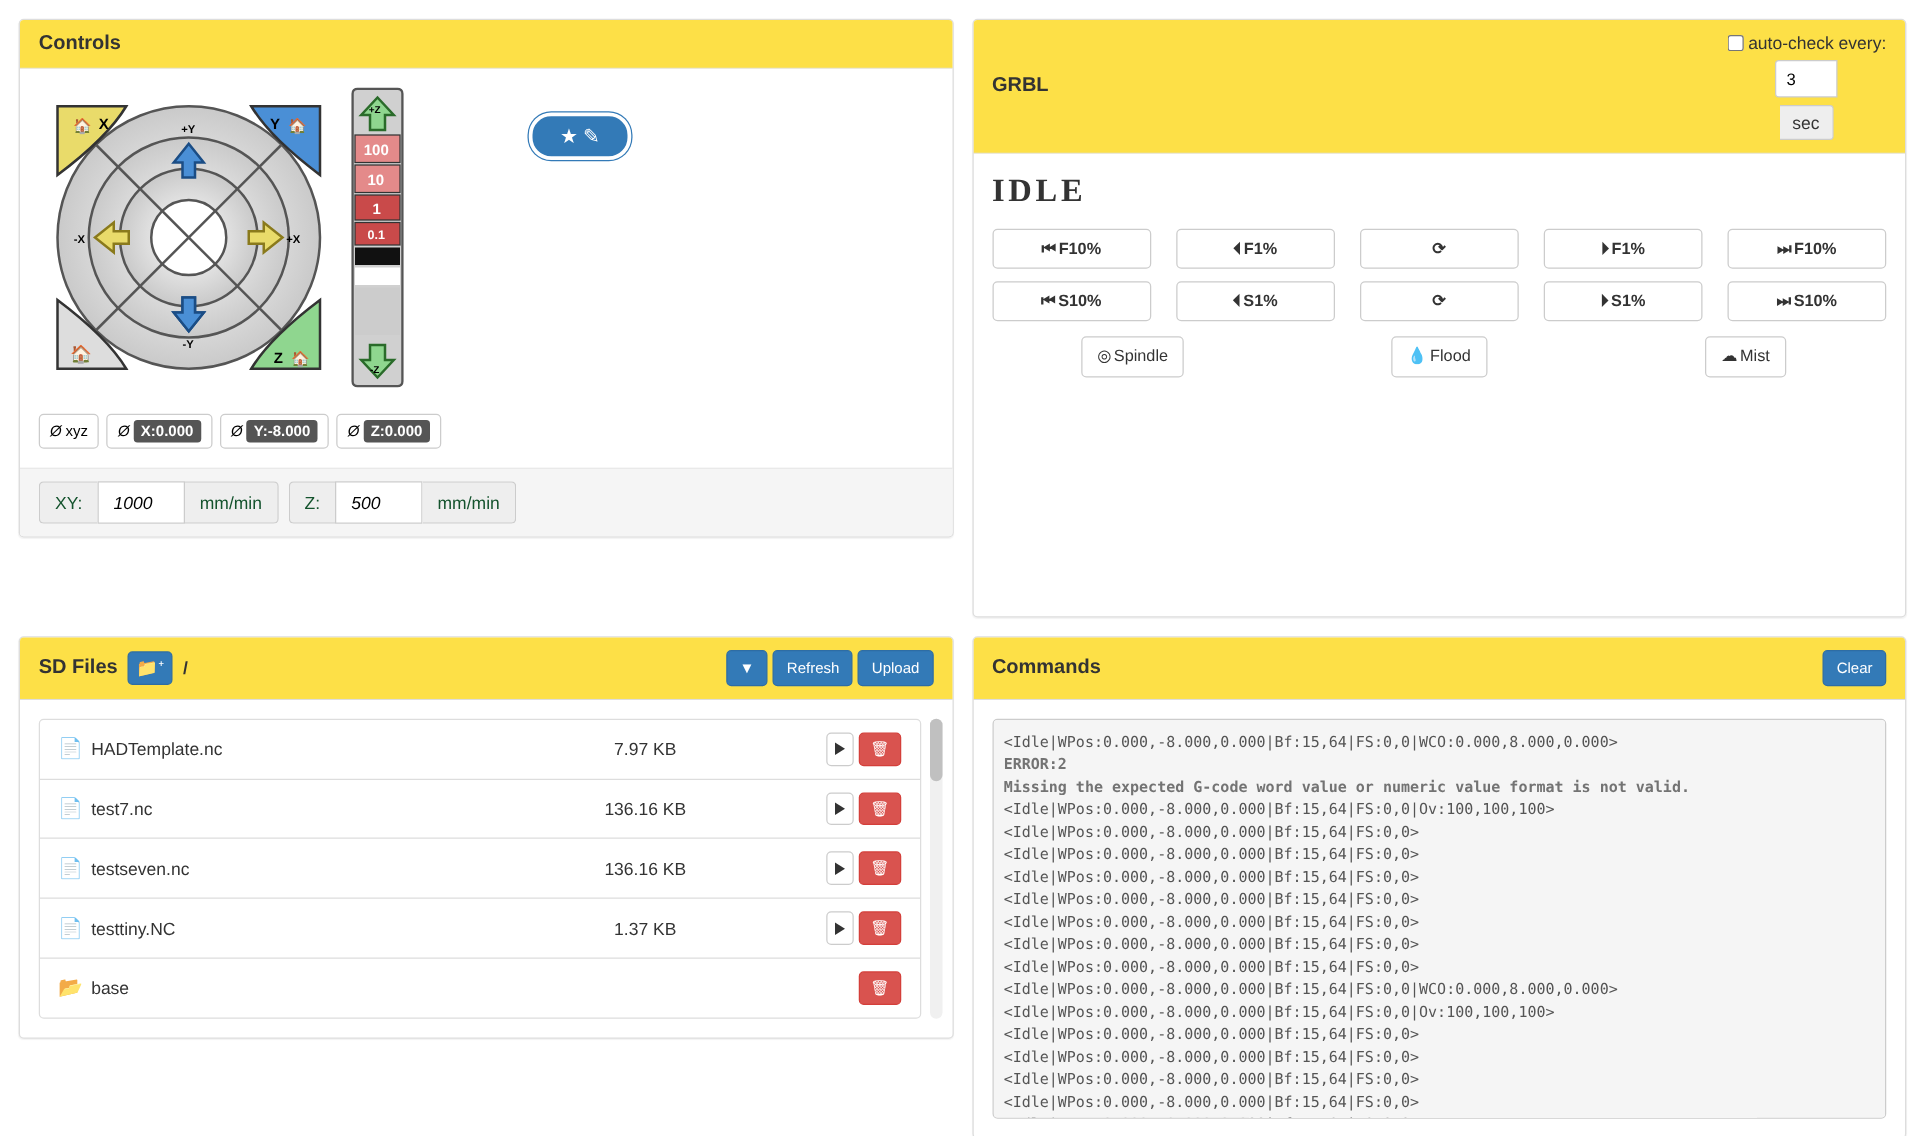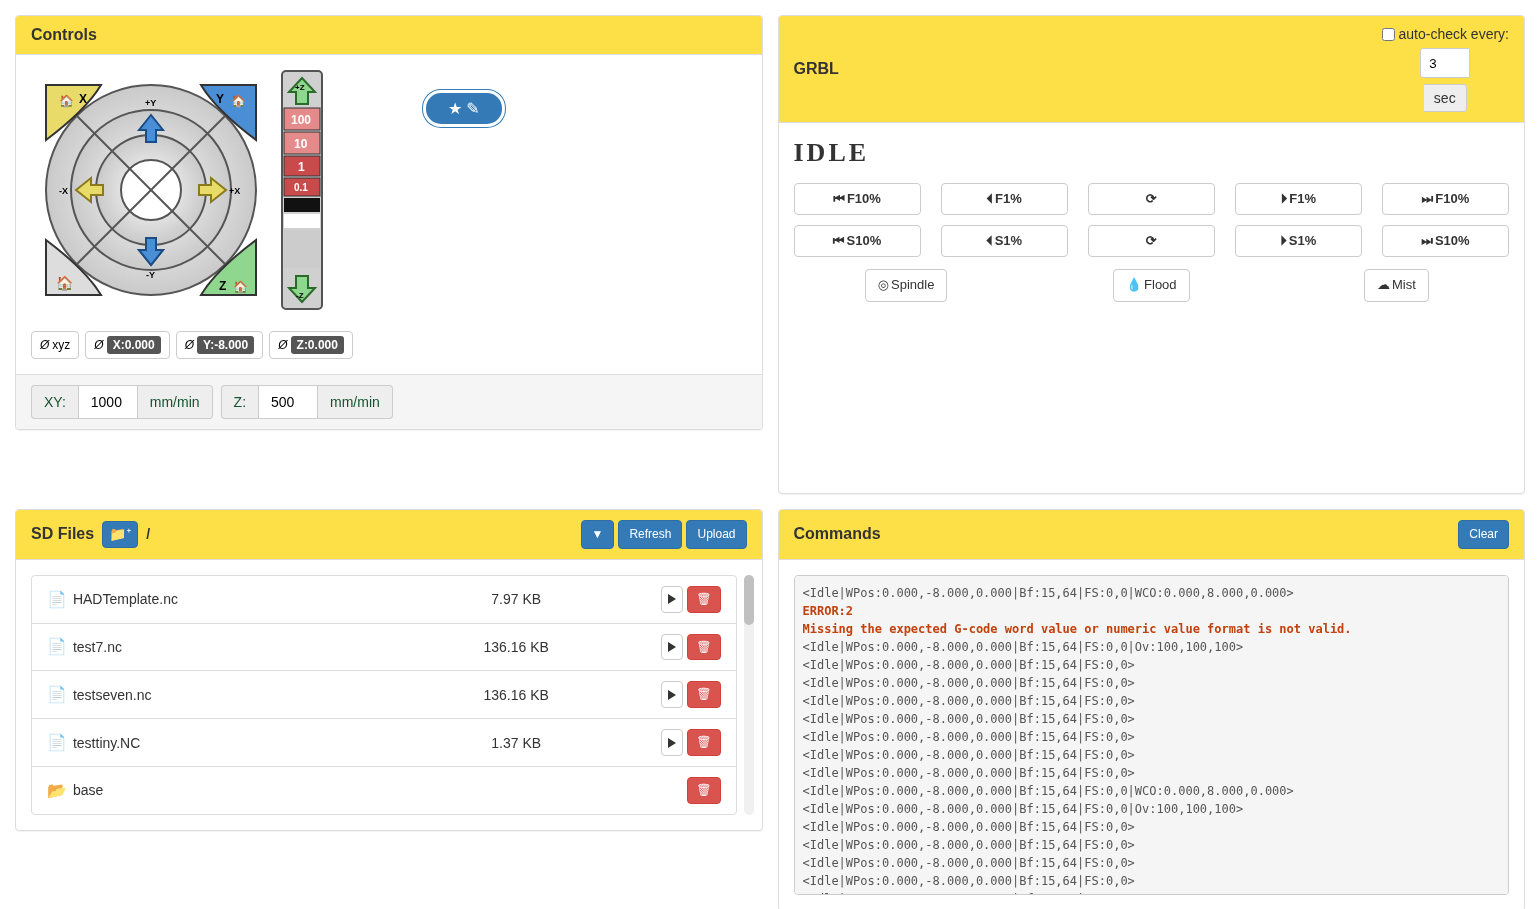--- a/index.html
+++ b/index.html
@@ -14,39 +14,39 @@
 .btn { display: inline-flex; align-items: center; justify-content: center; padding: 6px 12px; font-size: 14px; border: 1px solid #ccc; border-radius: 4px; background: #fff; cursor: pointer; line-height: 1.4; gap: 2px; }
 .btn-sm { padding: 5px 10px; font-size: 12px; }
 .btn-xs { padding: 1px 5px; font-size: 12px; }
 .btn-primary { background: #337ab7; border-color: #2e6da4; color: #fff; }
 .btn-danger { background: #d9534f; border-color: #d43f3a; color: #fff; }
 .btn-default { background: #fff; border-color: #ccc; color: #333; }
 .input-group { display: flex; align-items: stretch; }
 .input-group-addon { padding: 6px 12px; background: #eee; border: 1px solid #ccc; color: #14532d; font-size: 14px; display: flex; align-items: center; }
 .input-group-addon:first-child { border-radius: 4px 0 0 4px; border-right: 0; }
 .input-group-addon:last-child { border-radius: 0 4px 4px 0; border-left: 0; }
-.form-control { padding: 6px 12px; font-size: 14px; border: 1px solid #ccc; height: 34px; width: 60px; }
+.form-control { padding: 6px 12px; font-size: 14px; border: 1px solid #ccc; height: 34px; width: 70px; font-style: italic; }
 .label-dark { display: inline-block; padding: 2px 6px; font-size: 12px; font-weight: bold; color: #fff; background: #555; border-radius: 3px; }
 .jog-container { display: flex; gap: 10px; align-items: flex-start; }
 .jog-svg-wrap { width: 240px; height: 240px; position: relative; }
 .grbl-status { font-family: Georgia, serif; font-size: 26px; font-weight: bold; letter-spacing: 3px; text-transform: uppercase; margin-bottom: 15px; font-variant: small-caps; }
 .override-grid { display: grid; grid-template-columns: repeat(5, 1fr); gap: 10px 20px; margin-bottom: 12px; }
 .override-grid .btn { width: 100%; font-size: 13px; padding: 6px 4px; font-weight: bold; }
 .spindle-row { display: grid; grid-template-columns: repeat(3, 1fr); gap: 20px; }
 .spindle-row .btn { width: auto; margin: 0 auto; font-size: 13px; padding: 6px 12px; }
 .sd-list { list-style: none; border: 1px solid #ddd; border-radius: 4px; margin: 0; max-height: 340px; overflow-y: auto; }
 .sd-list li { display: flex; align-items: center; padding: 10px 15px; border-bottom: 1px solid #ddd; gap: 10px; }
 .sd-list li:last-child { border-bottom: none; }
 .sd-name { flex: 1.2; display: flex; align-items: center; gap: 6px; }
 .sd-size { flex: 1; color: #333; text-align: center; }
 .sd-actions { display: flex; gap: 4px; }
 .file-icon { color: #337ab7; font-size: 16px; }
 .folder-icon { color: #337ab7; font-size: 16px; }
 .cmd-output { background: #f5f5f5; border: 1px solid #ccc; border-radius: 4px; padding: 8px; font-family: Menlo, Monaco, Consolas, monospace; font-size: 12px; height: 320px; overflow-y: scroll; white-space: pre; line-height: 1.5; color: #555; }
-.cmd-output .err { color: #c2410c; font-weight: bold; }
+.cmd-output .err { color: #737373; font-weight: bold; }
 .heading-right { display: flex; align-items: center; gap: 6px; flex-direction: column; }
 .heading-right input[type=text] { width: 50px; height: 30px; padding: 4px 8px; border: 1px solid #ccc; border-radius: 3px 0 0 3px; }
 .heading-right .sec { padding: 5px 10px; background: #eee; border: 1px solid #ccc; border-left: 0; border-radius: 0 3px 3px 0; }
 .zero-row { display: flex; gap: 6px; margin-top: 18px; flex-wrap: wrap; }
 .zero-btn { display: inline-flex; align-items: center; gap: 3px; padding: 4px 8px; border: 1px solid #ccc; border-radius: 4px; background: #fff; font-size: 12px; cursor: pointer; }
 .zero-btn .zsym { font-style: italic; }
 .sd-heading-left { display: flex; align-items: center; gap: 8px; }
 .sd-heading-right { display: flex; gap: 4px; }
 .macro-btn { background: #337ab7; color: #fff; border: 3px solid #fff; box-shadow: 0 0 0 1px #337ab7; border-radius: 18px; padding: 6px 22px; font-size: 16px; display: inline-flex; gap: 4px; align-items: center; cursor: pointer; }
 svg text { font-family: Arial, sans-serif; }

